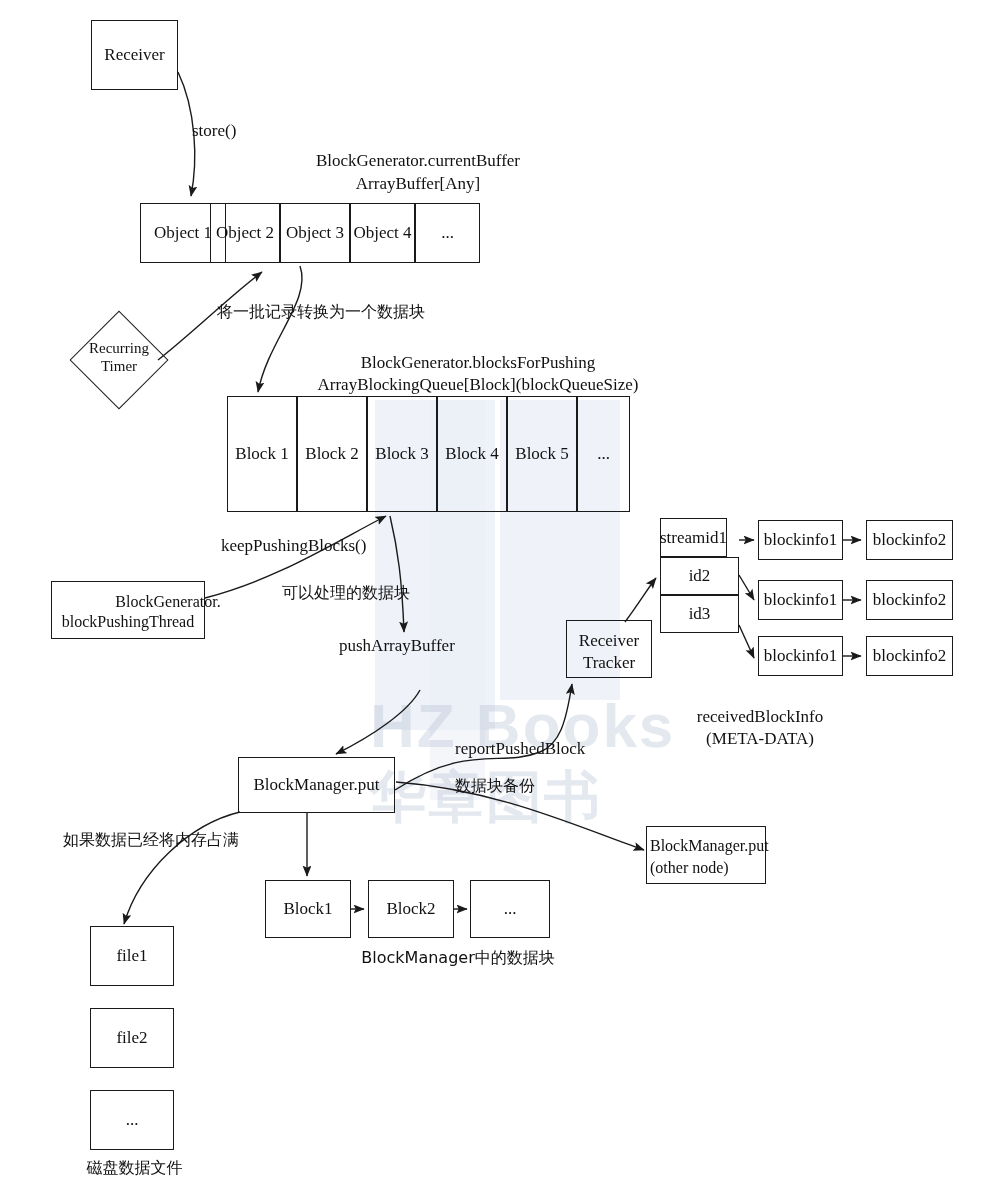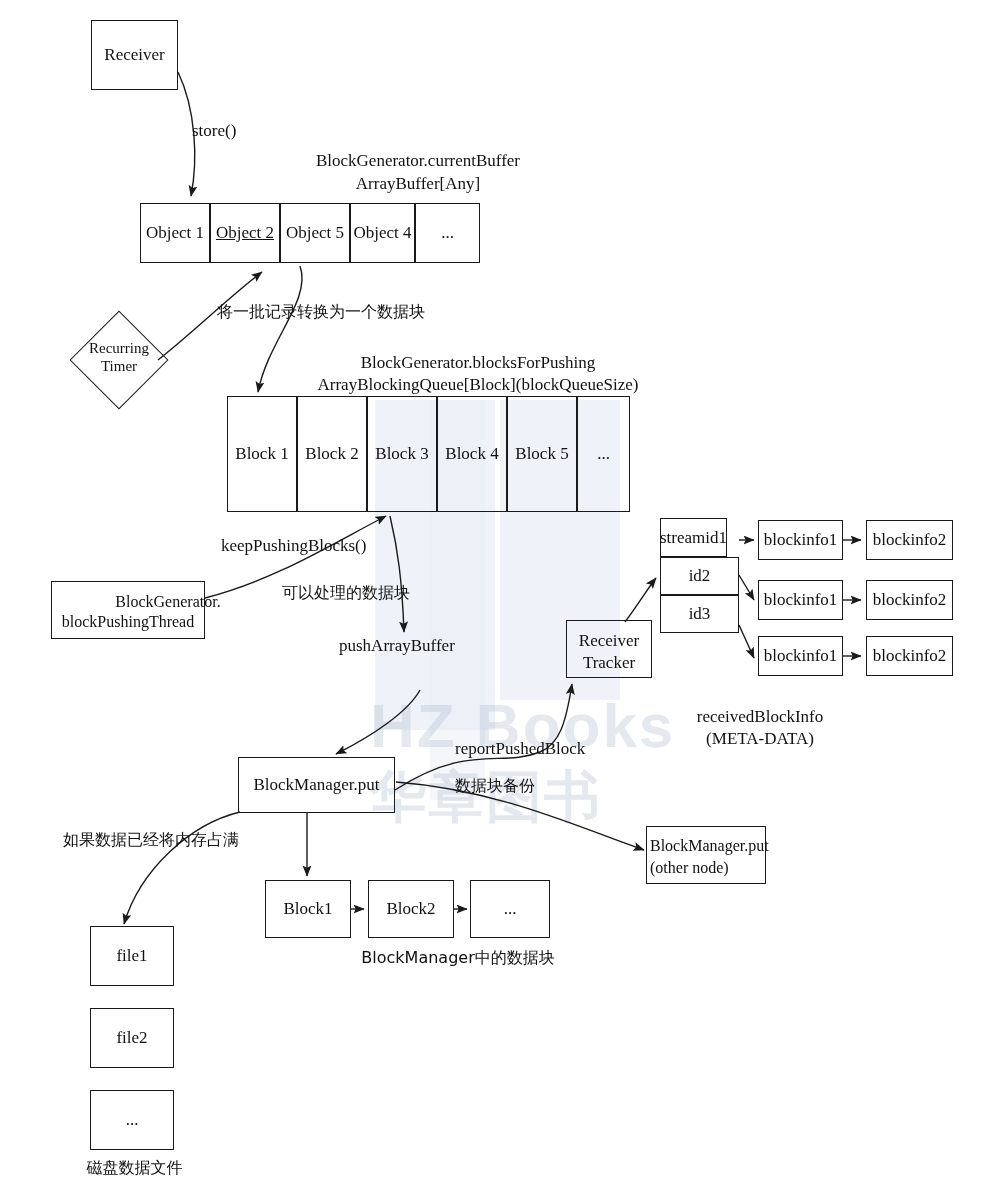--- a/index.html
+++ b/index.html
@@ -148,23 +148,23 @@
     <path d="M454,909 L467,909" fill="none" stroke="#1a1a1a" stroke-width="1.4" marker-end="url(#ah)"></path>
   </svg>
 
   <div class="box" style="left:91px;top:20px;width:87px;height:70px;">Receiver</div>
 
   <div class="label" style="left:192px;top:120px;">store()</div>
 
   <div class="ctr" style="left:253px;top:150px;width:330px;">BlockGenerator.currentBuffer</div>
   <div class="ctr" style="left:253px;top:173px;width:330px;">ArrayBuffer[Any]</div>
 
-  <div class="cell" style="left:140px;top:203px;width:70px;height:60px;">Object 1</div>
-  <div class="cell" style="left:210px;top:203px;width:70px;height:60px;text-decoration:underline;">Object 2</div>
-  <div class="cell" style="left:280px;top:203px;width:70px;height:60px;">Object 5</div>
+  <div class="cell" style="left:140px;top:203px;width:86px;height:60px;">Object 1</div>
+  <div class="cell" style="left:210px;top:203px;width:70px;height:60px;">Object 2</div>
+  <div class="cell" style="left:280px;top:203px;width:70px;height:60px;">Object 3</div>
   <div class="cell" style="left:350px;top:203px;width:65px;height:60px;">Object 4</div>
   <div class="cell" style="left:415px;top:203px;width:65px;height:60px;">...</div>
 
   <div class="diamond" style="left:84px;top:325px;width:70px;height:70px;"></div>
   <div class="diamond-text" style="left:74px;top:340px;width:90px;">Recurring</div>
   <div class="diamond-text" style="left:74px;top:358px;width:90px;">Timer</div>
 
   <div class="label cn" style="left:217px;top:302px;">将一批记录转换为一个数据块</div>
 
   <div class="ctr" style="left:248px;top:352px;width:460px;">BlockGenerator.blocksForPushing</div>

